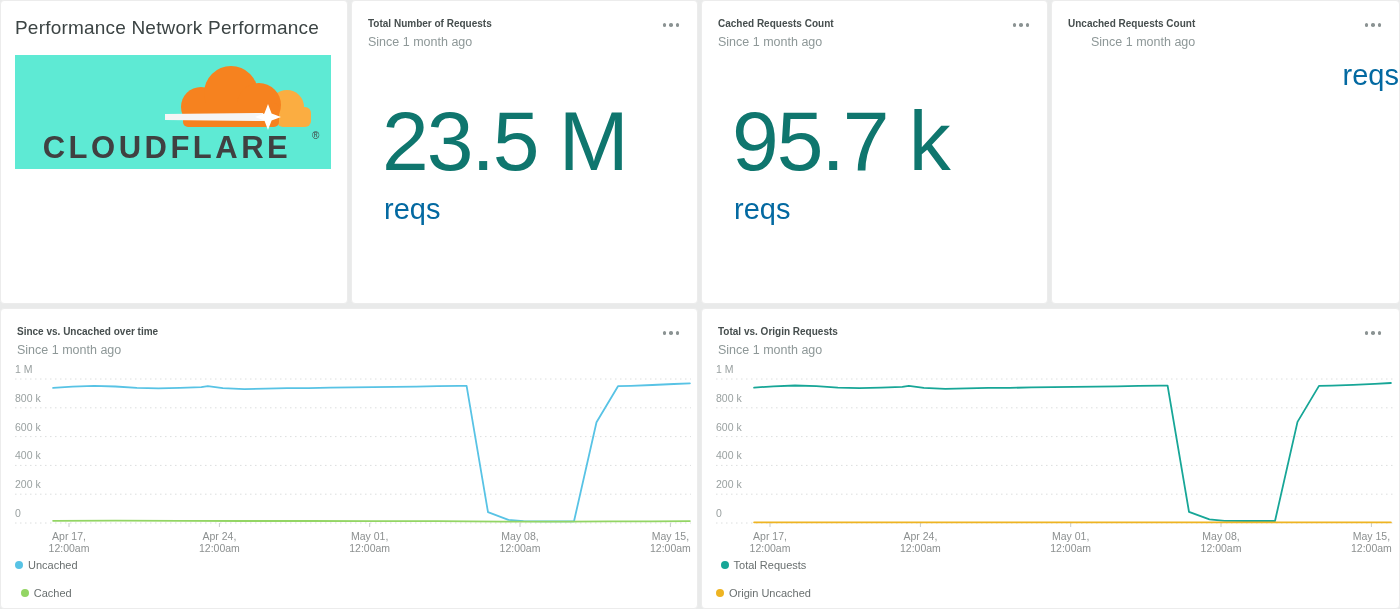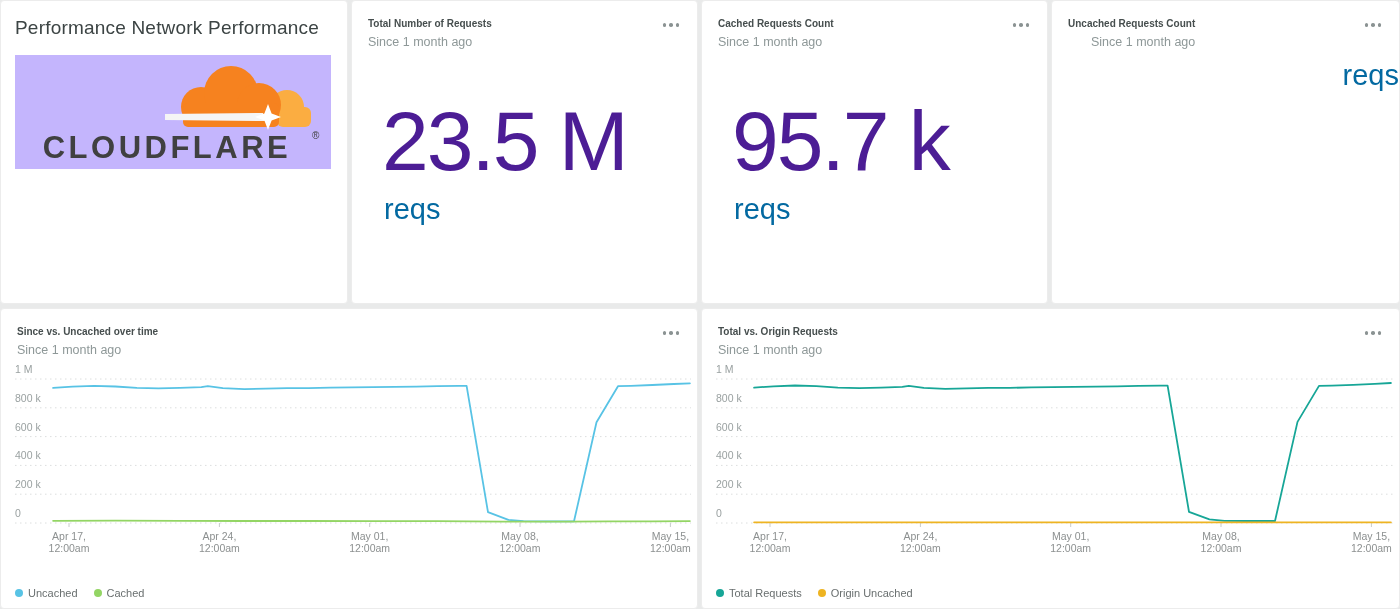--- a/index.html
+++ b/index.html
@@ -41,46 +41,46 @@
     width: 3.5px; height: 3.5px; border-radius: 50%; background: #8b9393; display: block;
   }
 
   
   .dash-title {
     font-size: 19px; color: #3c4444; font-weight: 500;
     padding: 16px 16px 0 14px; letter-spacing: .2px;
   }
   .logo-box {
     position: absolute; left: 14px; top: 54px;
-    width: 316px; height: 114px; background: #c4b5fd;
+    width: 316px; height: 114px; background: #5eead4;
   }
 
   
   .billboard-value {
     margin: 50px 4px 0 30px;
-    font-size: 84px; color: #4c1d95; letter-spacing: -2px;
+    font-size: 84px; color: #0f766e; letter-spacing: -2px;
     line-height: 1.0; white-space: nowrap;
   }
   .billboard-unit {
     margin: 10px 0 0 32px;
     font-size: 29px; color: #0369a1;
   }
 
   
   .chart-svg { display: block; margin-top: 2px; }
   .grid { stroke: #dcdede; stroke-width: 1; stroke-dasharray: 1.5,3.5; }
   .tick { stroke: #c9cccc; stroke-width: 1; }
   .ylab { font-size: 10.5px; fill: #9aa1a1; font-family: "Liberation Sans", sans-serif; }
   .xlab { font-size: 10.5px; fill: #8c9090; text-anchor: middle; font-family: "Liberation Sans", sans-serif; }
   .series { fill: none; stroke-width: 1.8; stroke-linejoin: round; stroke-linecap: round; }
 
   .legend {
     position: absolute; left: 14px; bottom: 9px;
     display: flex; gap: 16px; align-items: center;
-    font-size: 11px; color: #696f6f;
+    font-size: 11px; color: #696f6f; flex-direction: column;
   }
   .legend-item { display: flex; align-items: center; gap: 5px; cursor: pointer; }
   .legend-dot { width: 8px; height: 8px; border-radius: 50%; display: inline-block; }
 
   
   .cf-word { font-family: "Liberation Sans", sans-serif; font-weight: bold; letter-spacing: 3.5px; fill: #404041; }
   .cf-reg  { font-family: "Liberation Sans", sans-serif; fill: #404041; }
 </style>
 </head>
 <body>

